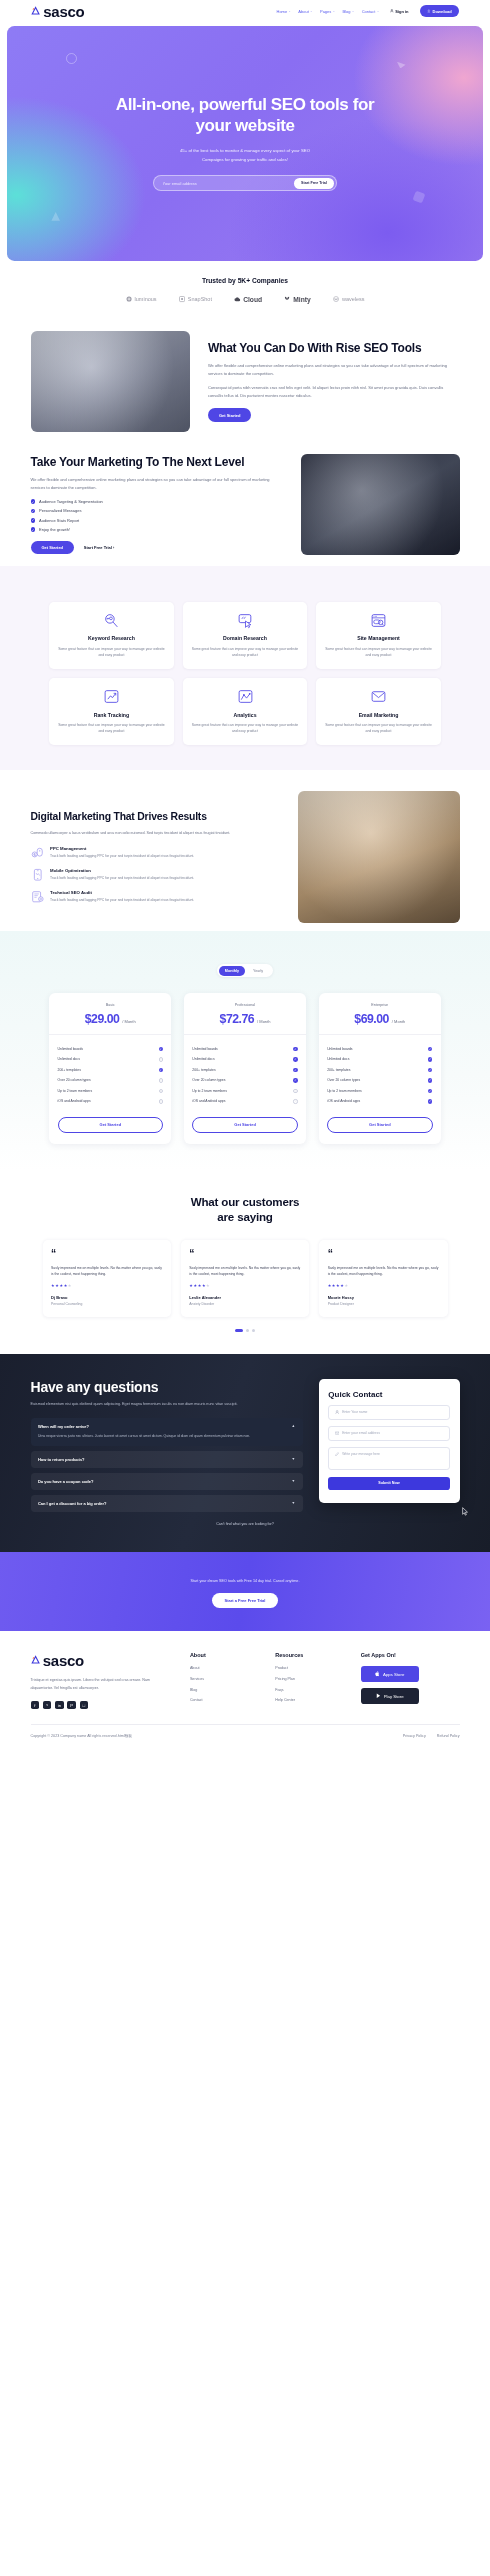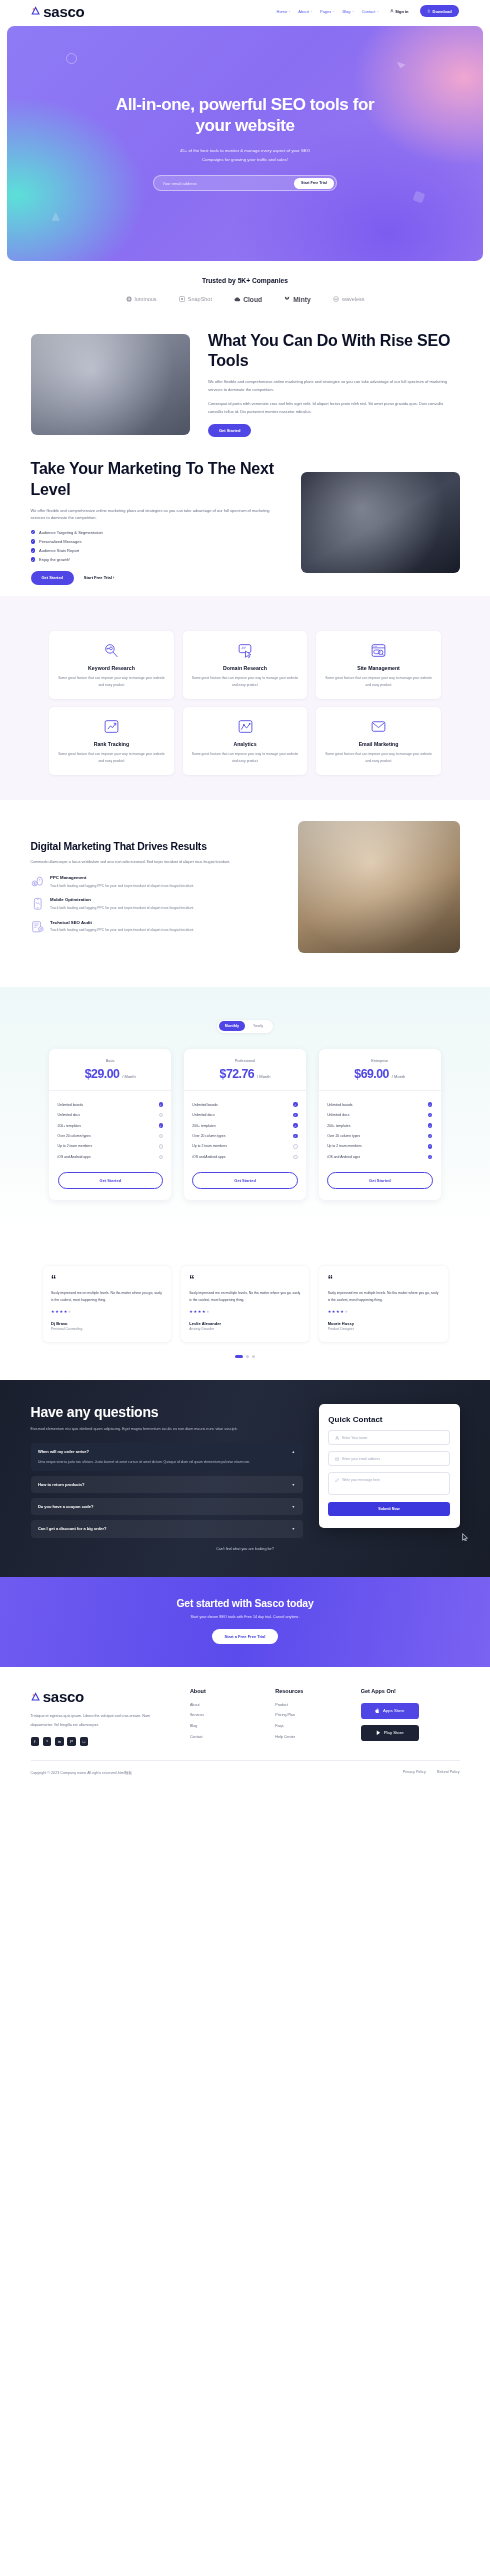--- a/index.html
+++ b/index.html
@@ -94,21 +94,21 @@
     background: linear-gradient(150deg,#c2c7d4,#8d93a8 55%,#5f6578);
     position: relative; overflow: hidden;
   }
   .split-img.b { background: linear-gradient(150deg,#2f3446,#4e5568 50%,#1d2130); }
   .split-img::after {
     content: ""; position: absolute; inset: 0;
     background: radial-gradient(circle at 38% 36%, rgba(255,255,255,.3), rgba(0,0,0,.18) 70%);
   }
   .split-body { flex: 1; }
   .split-body h2 {
-    font-size: 16px; line-height: 1.28; font-weight: 700; letter-spacing: -0.2px; color: #0d1128;
+    font-size: 12px; line-height: 1.28; font-weight: 700; letter-spacing: -0.2px; color: #0d1128;
   }
   .split-body p {
     margin-top: 6.1px; font-size: 4px; line-height: 1.95; color: #6b7186;
   }
   .btn-primary {
     margin-top: 8.6px; background: #4f46e5; color: #fff; border: none;
     border-radius: 12.3px; padding: 4.3px 11px; font-size: 4px; font-weight: 600;
     cursor: pointer; font-family: inherit;
   }
   .checklist { margin-top: 7.4px; display: flex; flex-direction: column; gap: 4.3px; }
@@ -131,21 +131,21 @@
   }
   .tool-card {
     background: #fff; border-radius: 4.9px; padding: 9.8px 8.6px 11px; text-align: center;
     box-shadow: 0 0.6px 2.5px rgba(30,20,80,.05);
   }
   .tool-icon { height: 18.4px; display: flex; align-items: center; justify-content: center; }
   .tool-card h4 { margin-top: 5.5px; font-size: 5.2px; font-weight: 700; color: #0d1128; }
   .tool-card p { margin-top: 4.3px; font-size: 3.4px; line-height: 1.85; color: #7b8094; }
 
   
-  .dm { padding: 21px 0 34px; display: flex; gap: 18.4px; align-items: center; }
+  .dm { padding: 21px 0 8px; display: flex; gap: 18.4px; align-items: center; }
   .dm-left { flex: 1; }
   .dm-left h2 { font-size: 10.4px; line-height: 1.28; font-weight: 700; letter-spacing: -0.2px; color: #0d1128; }
   .dm-left > p { margin-top: 6.1px; font-size: 3.7px; line-height: 1.95; color: #6b7186; }
   .dm-item { margin-top: 8.6px; display: flex; gap: 6.1px; }
   .dm-ic { width: 13.5px; height: 13.5px; flex: none; display: flex; align-items: center; justify-content: center; }
   .dm-item h5 { font-size: 4.3px; font-weight: 700; color: #0d1128; }
   .dm-item p { margin-top: 2.5px; font-size: 3.4px; line-height: 1.8; color: #7b8094; }
   .dm-img {
     width: 162px; height: 132px; border-radius: 6.1px; flex: none;
     background: linear-gradient(160deg,#e6d8c4,#c9a87f 55%,#6f5a42);
@@ -697,20 +697,26 @@
             <span class="dot on">✓</span>
           </div>
       </div>
       <button class="btn-outline">Get Started</button>
     </div>
 
   </div>
 </section>
 
 <section class="testi">
+  <div class="sec-head">
+    <h2>
+      <span>What our customers</span><br>
+      <span>are saying</span>
+    </h2>
+  </div>
   <div class="t-grid">
 
     <div class="t-card">
       <div class="quote">“</div>
       <p class="body">Sasly impressed me on multiple levels. No tha matter where you go, sasly is the coolest, most happening thing.</p>
       <div class="stars">★★★★<span class="off">★</span></div>
       <div class="t-name">Dj Bravo</div>
       <div class="t-role">Personal Counseling</div>
     </div>
 
@@ -805,21 +811,20 @@
   </div>
   <div class="faq-note">Can't find what you are looking for?</div>
   <span class="cursor-deco">
     <svg width="6.1" height="8.6" viewBox="0 0 10 14">
         <path d="M1 1 L1 12 L3.6 9.4 L5.4 13.4 L7.2 12.6 L5.4 8.8 L9 8.4 Z" fill="#1d2335" stroke="#fff" stroke-width="1"></path>
       </svg>
   </span>
 </section>
 
 <section class="cta">
-  <h2>Get started with Sasco today</h2>
   <p>Start your dream SEO tools with Free 14 day trial. Cancel anytime.</p>
   <button class="btn-white">Start a Free Free Trial</button>
 </section>
 
 <footer class="footer">
   <div class="f-inner">
     <div class="f-brand">
       <div class="brand">
         <span class="brand-mark">
           <svg width="9.8" height="9.8" viewBox="0 0 16 16">

